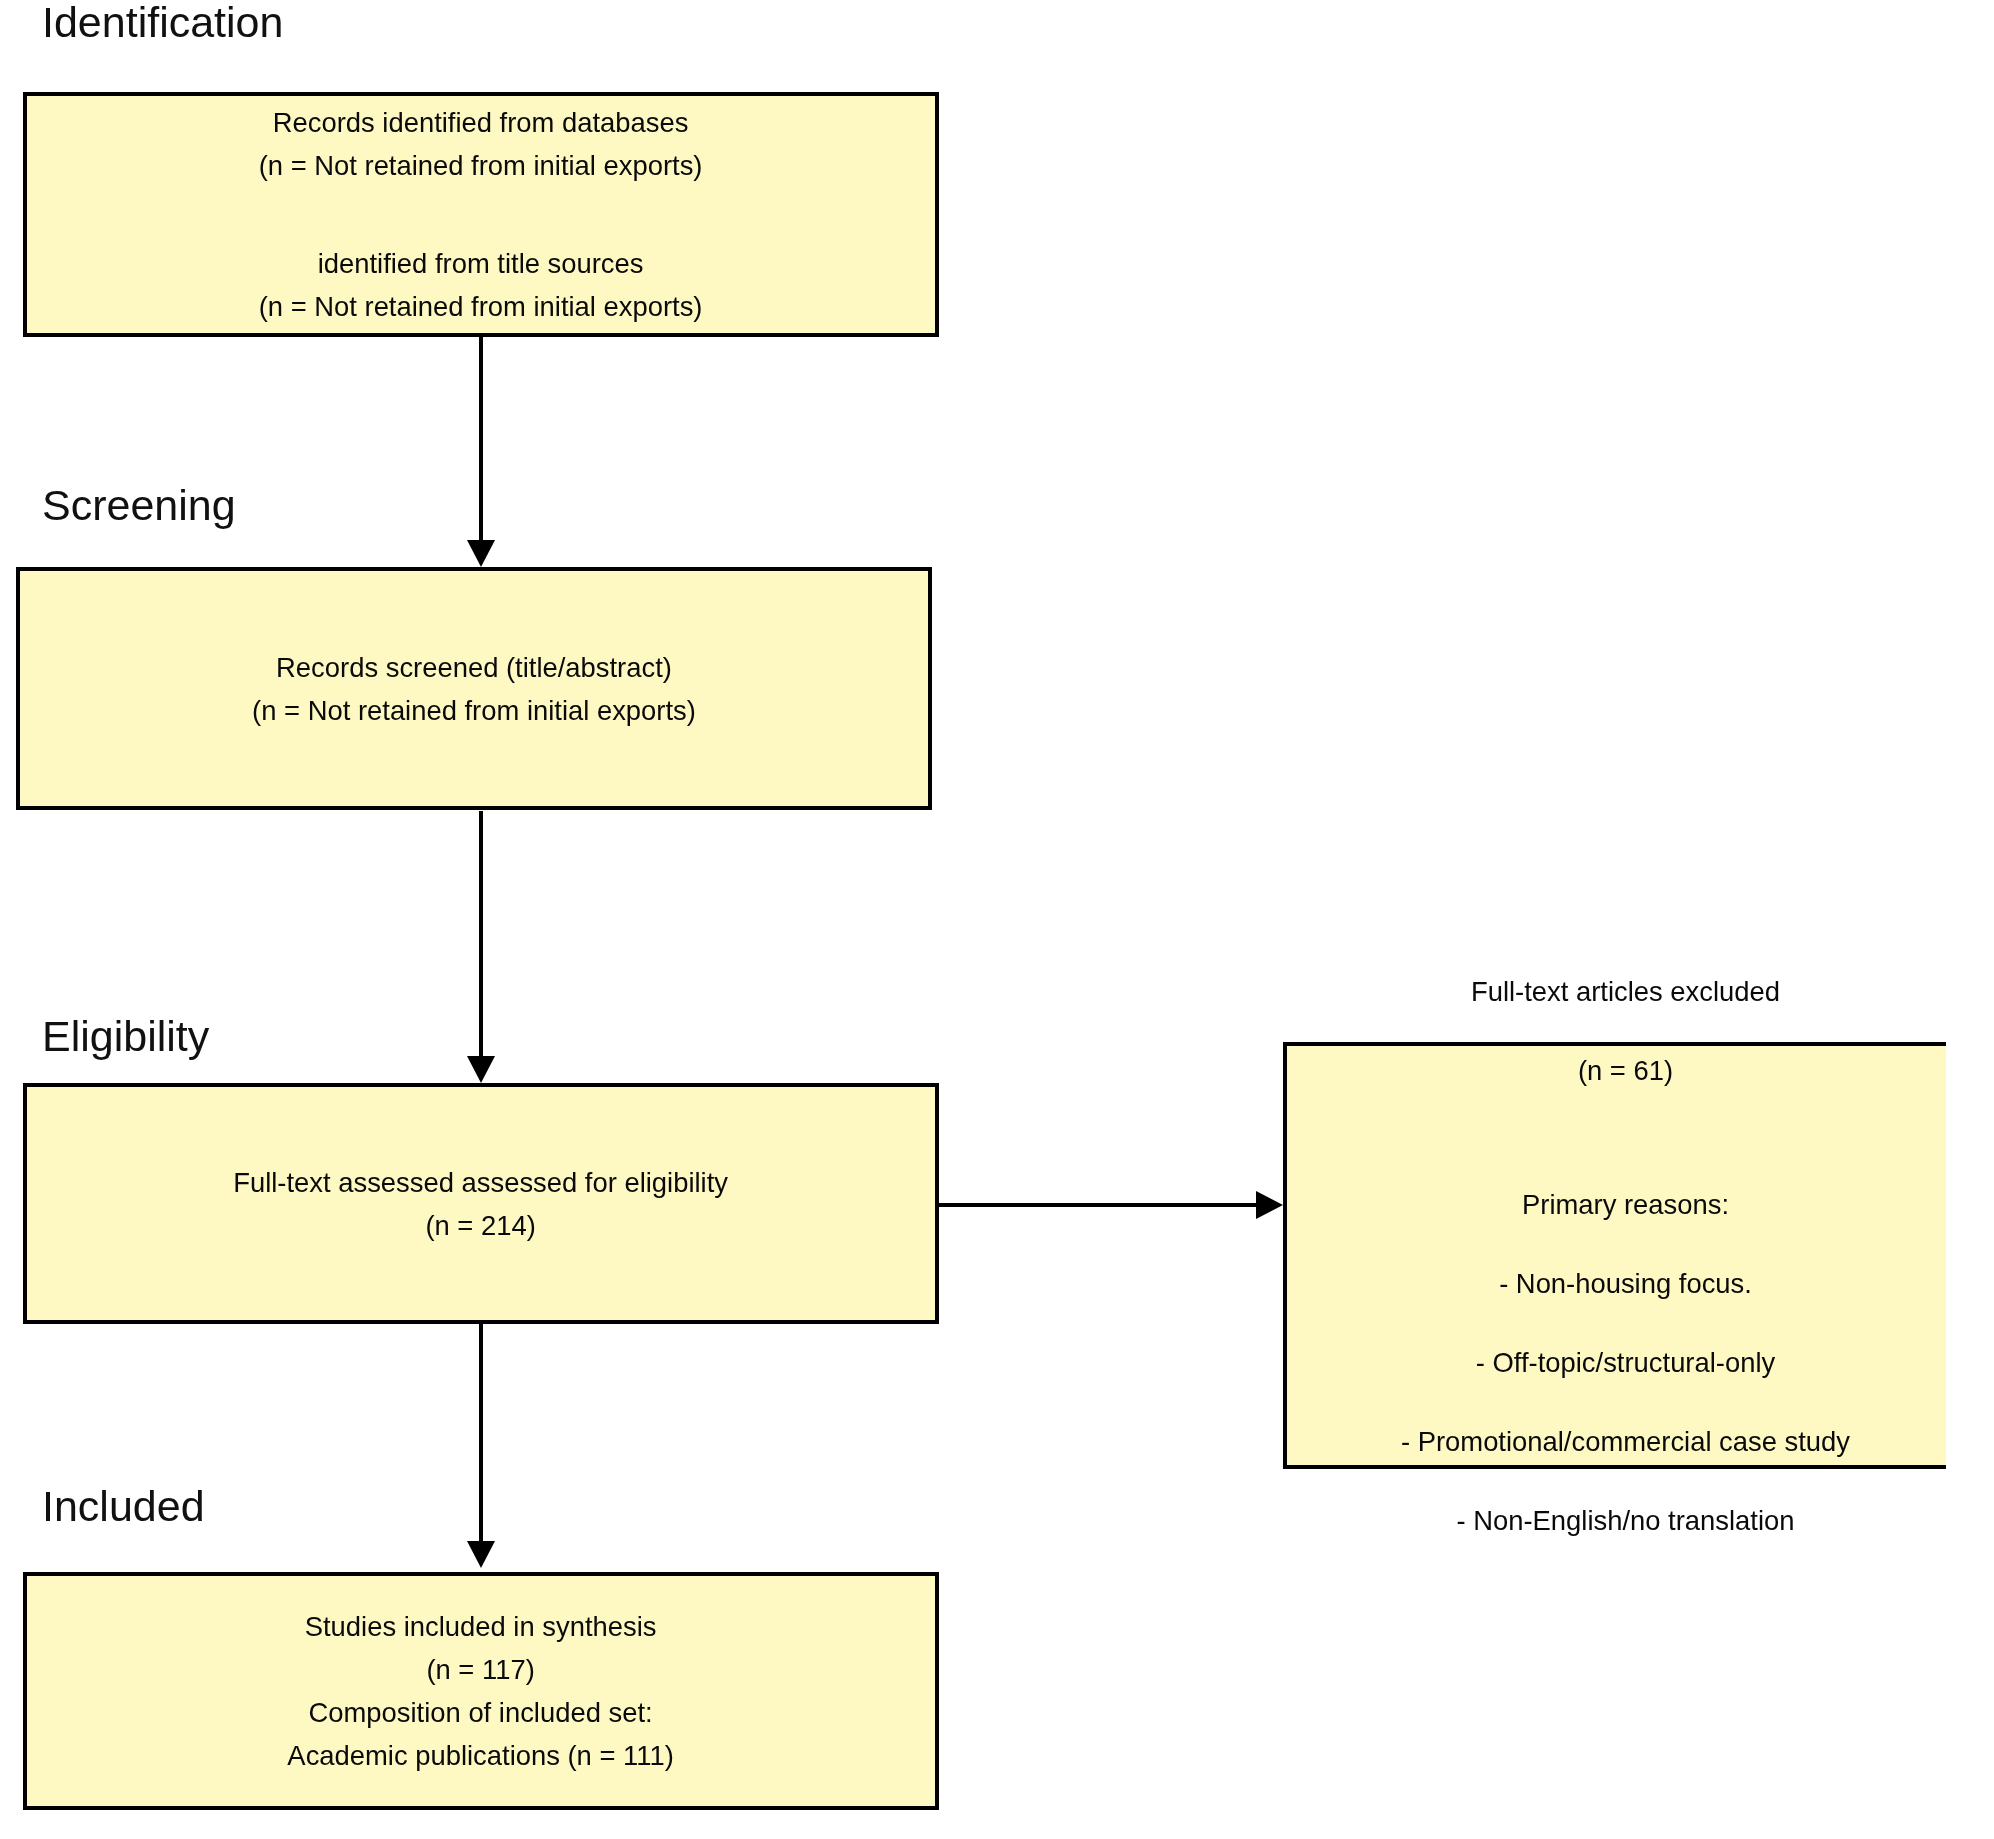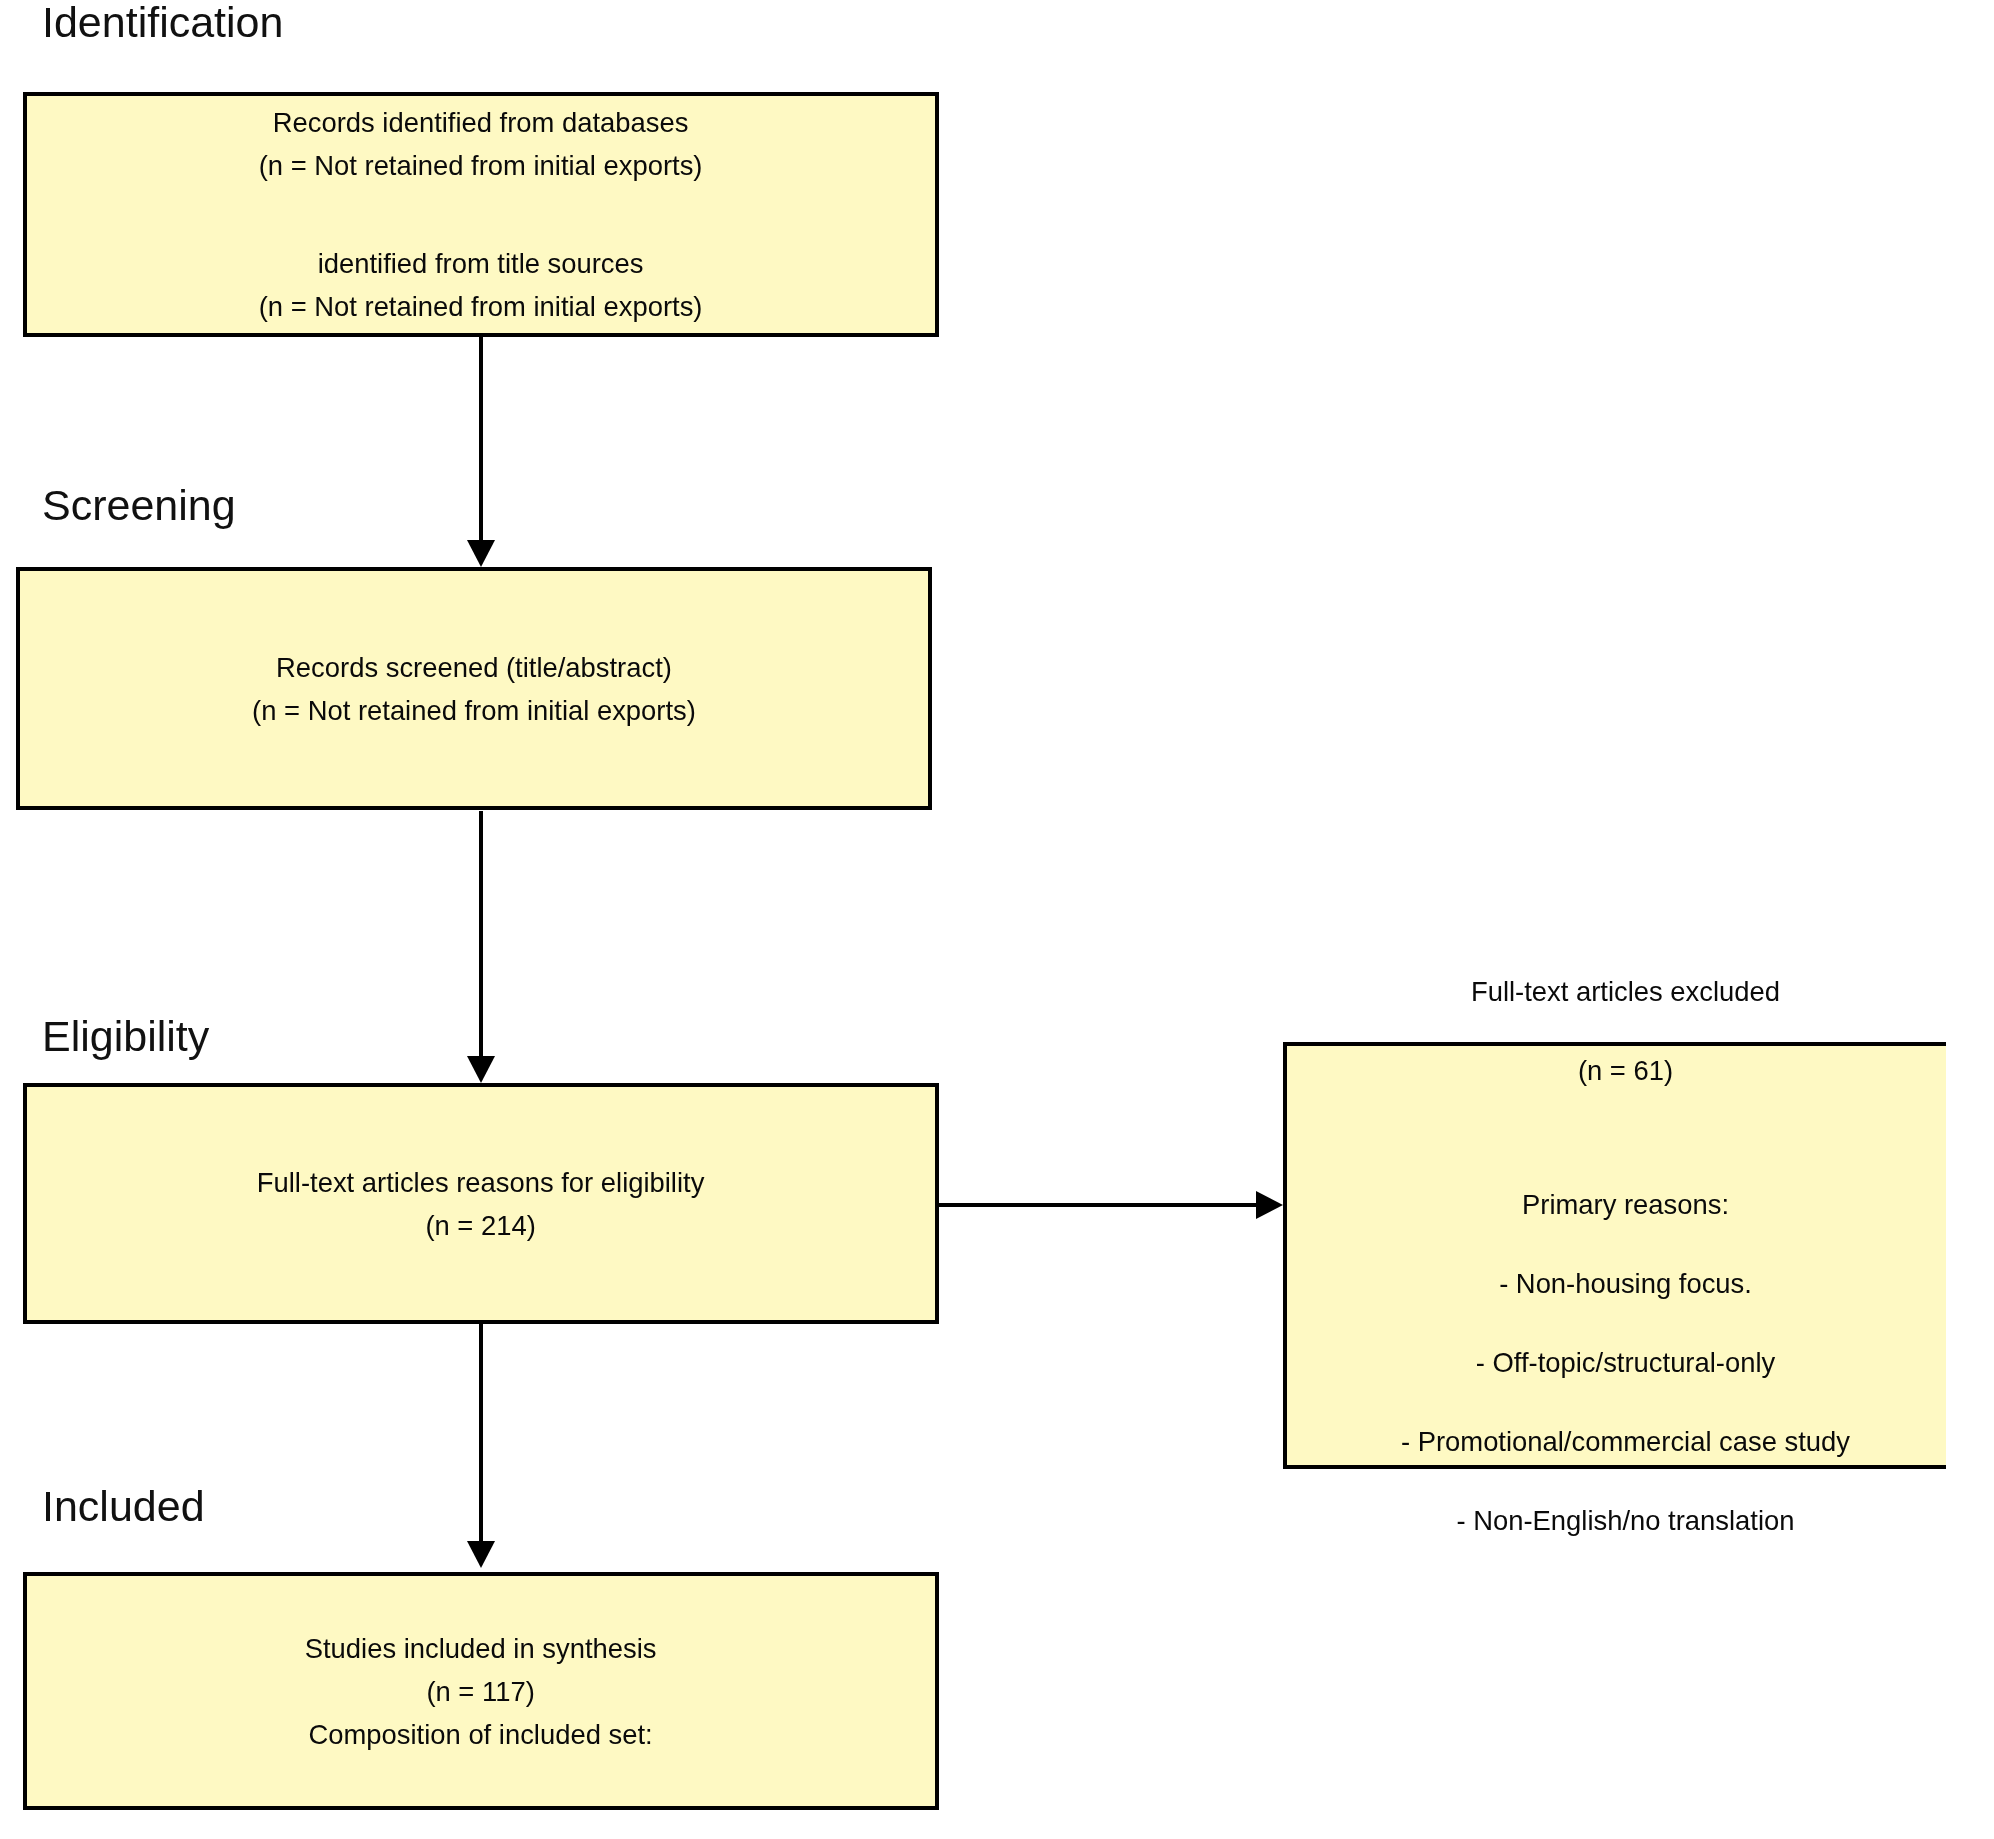--- a/index.html
+++ b/index.html
@@ -105,21 +105,21 @@
 
   <div class="flow-box" style="left:16px; top:567px; width:916px; height:243px;">
     <div class="box-line">Records screened (title/abstract)</div>
     <div class="box-line">(n = Not retained from initial exports)</div>
   </div>
 
   <div class="v-line" style="left:479px; top:811px; height:250px;"></div>
   <div class="arrow-down" style="left:467px; top:1056px;"></div>
 
   <div class="flow-box" style="left:22.6px; top:1083px; width:916px; height:241px;">
-    <div class="box-line">Full-text articles reasons for eligibility</div>
+    <div class="box-line">Full-text assessed assessed for eligibility</div>
     <div class="box-line">(n = 214)</div>
   </div>
 
   <div class="h-line" style="left:939px; top:1203px; width:322px;"></div>
   <div class="arrow-right" style="left:1256px; top:1191px;"></div>
 
   <div class="flow-box" style="left:1283px; top:1042px; width:685px; height:427px;gap:36px;">
     <div class="box-line">Full-text articles excluded</div>
     <div class="box-line">(n = 61)</div>
     <div class="box-line gap-before">Primary reasons:</div>
@@ -129,16 +129,17 @@
     <div class="box-line">- Non-English/no translation</div>
   </div>
 
   <div class="v-line" style="left:479px; top:1324px; height:222px;"></div>
   <div class="arrow-down" style="left:467px; top:1541px;"></div>
 
   <div class="flow-box" style="left:22.6px; top:1572px; width:916px; height:238px;">
     <div class="box-line">Studies included in synthesis</div>
     <div class="box-line">(n = 117)</div>
     <div class="box-line">Composition of included set:</div>
+    <div class="box-line">Academic publications (n = 111)</div>
   </div>
 
 </div>
 
 
 </body></html>

